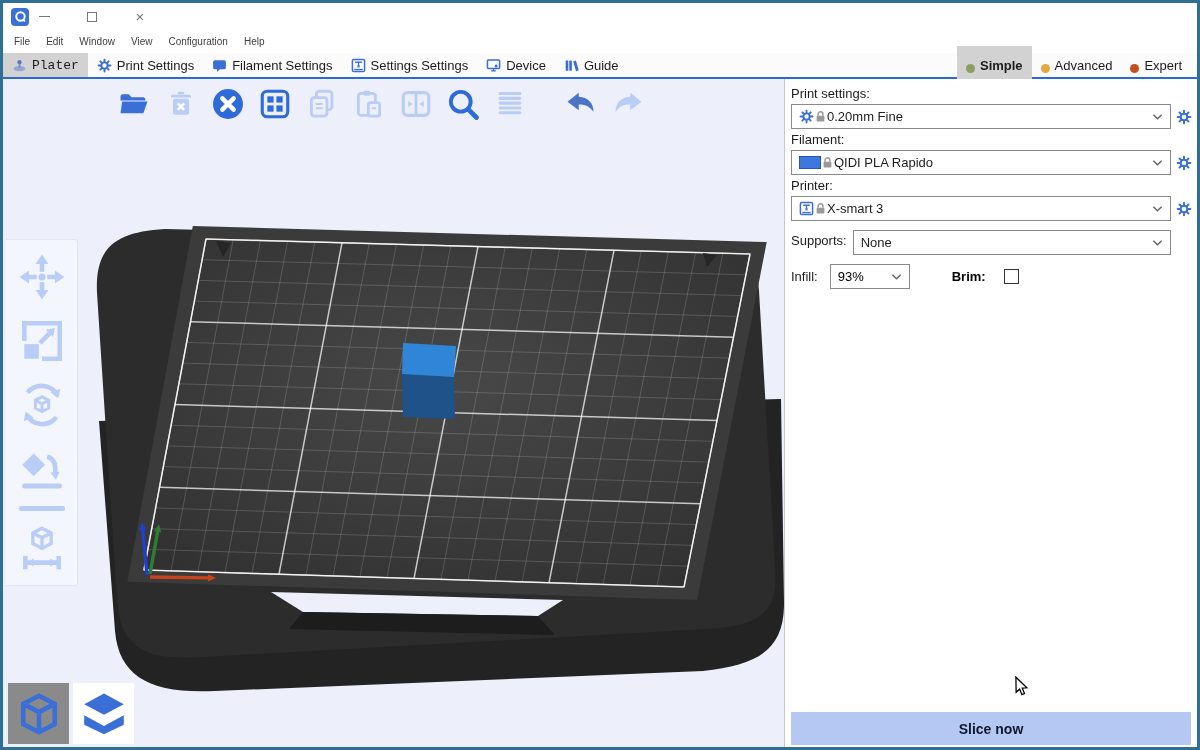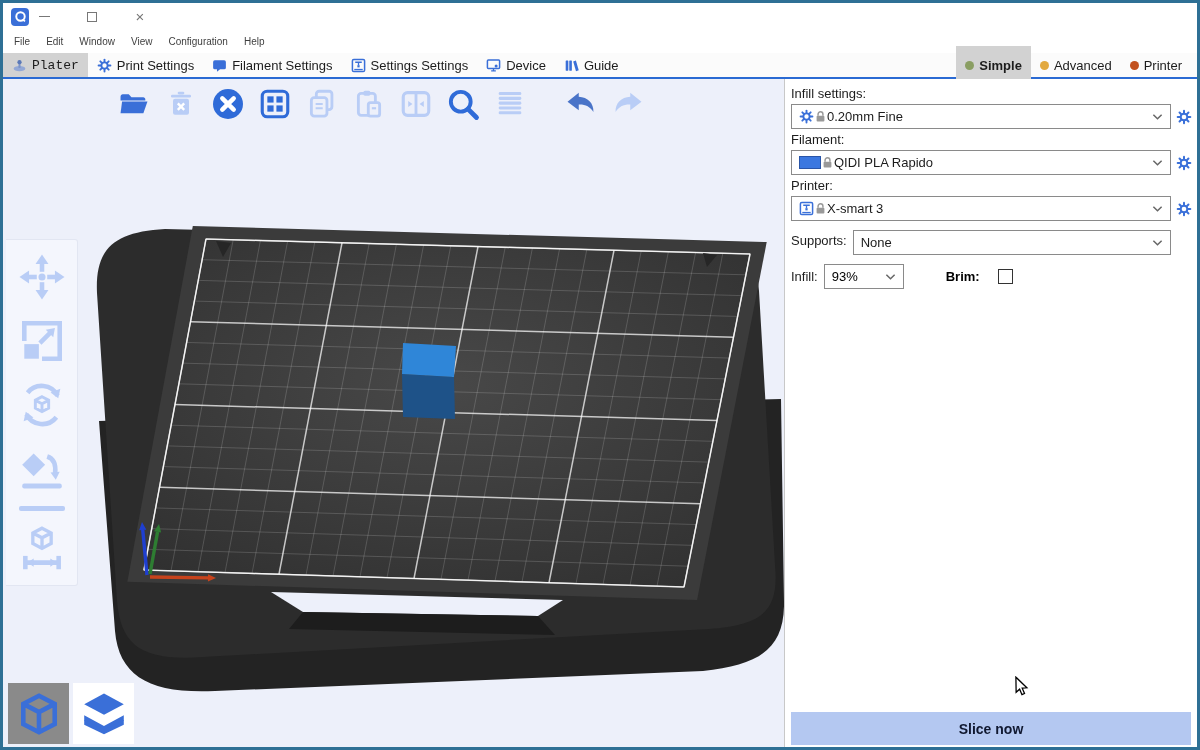--- a/index.html
+++ b/index.html
@@ -18,21 +18,21 @@
 
   
   .menubar { height:23px; display:flex; align-items:center; padding-left:3px; background:#fff; flex:none; font-size:10px; color:#3f3f3f; }
   .menuitem { padding:0 8px; }
 
   
   .tabbar { height:26px; background:#fbfbfb; display:flex; align-items:center; border-bottom:2px solid #2a6ad3; flex:none; font-size:13px; color:#1c1c1c; }
   .tab { height:100%; display:flex; align-items:center; gap:5px; padding:0 9px; }
   .tab.sel { background:#d2d2d2;font-family:Liberation Mono, monospace; }
   .modes { margin-left:auto; display:flex; align-items:center; padding-right:6px; }
-  .mode { height:100%; display:flex; align-items:center; gap:5px; padding:12px 9px; }
+  .mode { height:100%; display:flex; align-items:flex-end; gap:5px; padding:12px 9px; }
   .mode.sel { background:#d2d2d2; font-weight:bold; }
   .dot { width:9px; height:9px; border-radius:50%; display:inline-block; }
 
   
   .main { flex:1; display:flex; min-height:0; }
   .viewport { width:781px; flex:none; position:relative; background:#edf0fa; overflow:hidden; }
   #scene-svg { position:absolute; left:0; top:0; }
 
   
   .toolbar { position:absolute; left:112px; top:6px; display:flex; align-items:center; gap:9px; }
@@ -161,21 +161,21 @@
       <div class="mode sel">
         <span class="dot" style="background: rgb(138, 158, 98);"></span>
         <span>Simple</span>
       </div>
       <div class="mode">
         <span class="dot" style="background: rgb(226, 169, 63);"></span>
         <span>Advanced</span>
       </div>
       <div class="mode">
         <span class="dot" style="background: rgb(194, 81, 31);"></span>
-        <span>Printer</span>
+        <span>Expert</span>
       </div>
     </div>
   </div>
 
   <div class="main">
 
     <div class="viewport">
       <svg id="scene-svg" width="781" height="668" viewBox="0 78 781 668">
         <defs>
           <radialGradient id="bedgrad" cx="50%" cy="42%" r="75%">
@@ -395,21 +395,21 @@
             <svg width="50" height="50" viewBox="0 0 24 24">
               <path d="M12 2.2l9.5 5.1-9.5 5.1-9.5-5.1z" fill="#3a6fd8"></path>
               <path d="M2.5 12.6l9.5 5.1 9.5-5.1v2.6l-9.5 5.1-9.5-5.1z" fill="#3a6fd8"></path>
               <path d="M2.5 17.8l9.5 5.1 9.5-5.1v2.6l-9.5 5.1-9.5-5.1z" fill="#3a6fd8" transform="translate(0,-1.2) scale(1,0.9)"></path>
             </svg>
           </span>
       </div>
     </div>
 
     <div class="panel">
-      <div class="plabel">Infill settings:</div>
+      <div class="plabel">Print settings:</div>
       <div class="comborow">
         <div class="combo">
           <svg width="15" height="15" viewBox="0 0 24 24">
               <g stroke="#3a70d9" stroke-width="3" stroke-linecap="round">
                 <line x1="12" y1="2.5" x2="12" y2="6"></line>
                 <line x1="12" y1="18" x2="12" y2="21.5"></line>
                 <line x1="2.5" y1="12" x2="6" y2="12"></line>
                 <line x1="18" y1="12" x2="21.5" y2="12"></line>
                 <line x1="5.3" y1="5.3" x2="7.8" y2="7.8"></line>
                 <line x1="16.2" y1="16.2" x2="18.7" y2="18.7"></line>
@@ -513,21 +513,21 @@
         <span class="plabel">Supports:</span>
         <div class="combo">
           <span>None</span>
           <svg class="chev" width="11" height="8" viewBox="0 0 12 8">
               <path d="M1.5 1.5L6 6l4.5-4.5" fill="none" stroke="#666" stroke-width="1.6"></path>
             </svg>
         </div>
       </div>
 
       <div class="infrow">
-        <span class="plabel" style="margin:0 6px 0 0">Infill:</span>
+        <span class="plabel" style="margin:0 12px 0 0">Infill:</span>
         <div class="smallcombo">
           <span>93%</span>
           <svg class="chev" style="margin-left:auto" width="11" height="8" viewBox="0 0 12 8">
               <path d="M1.5 1.5L6 6l4.5-4.5" fill="none" stroke="#666" stroke-width="1.6"></path>
             </svg>
         </div>
         <span class="brimlbl">Brim:</span>
         <span class="checkbox"></span>
       </div>
 

